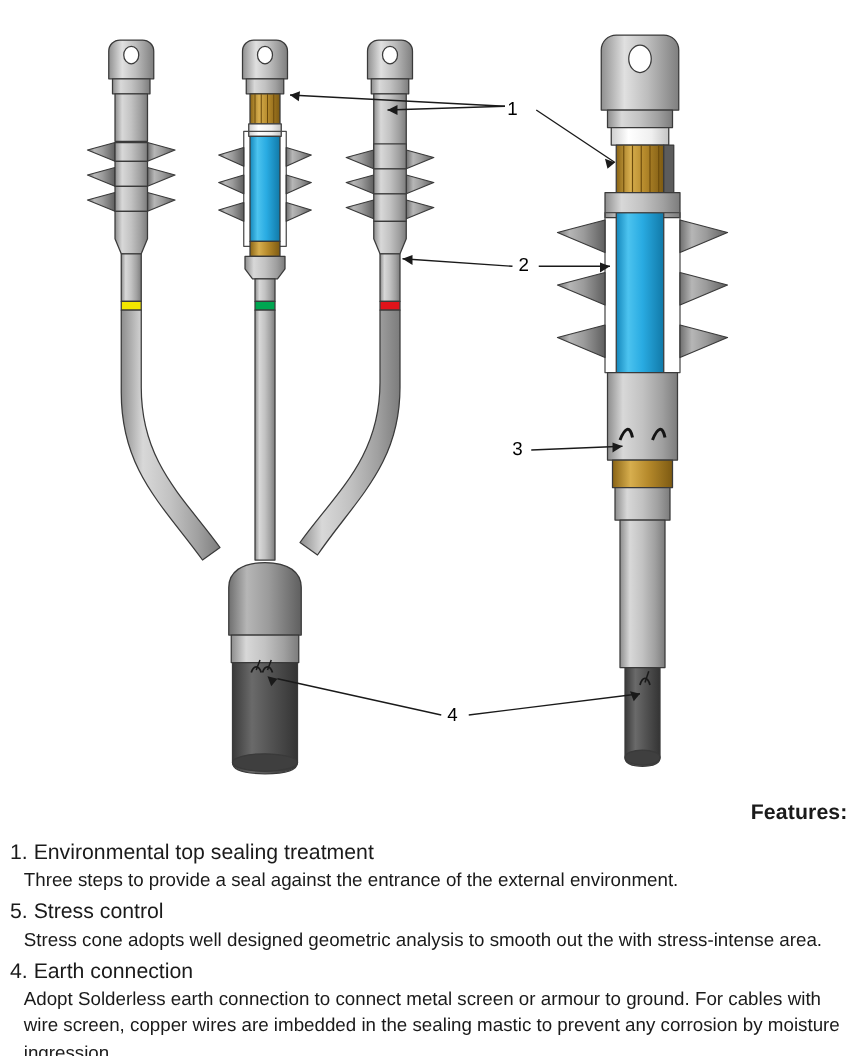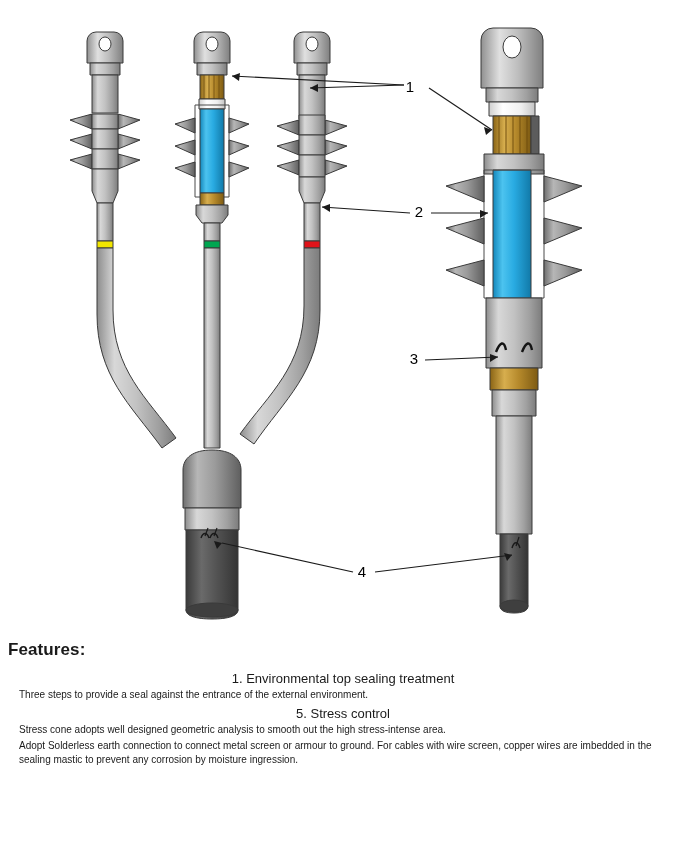--- a/index.html
+++ b/index.html
@@ -31,32 +31,32 @@
     top: 640px;
     width: 686px;
     padding: 0 8px;
     box-sizing: border-box;
   }
   #features-title {
     font-size: 17px;
     font-weight: bold;
     margin: 0 0 10px 0;
     letter-spacing: 0.1px;
+    text-align: right;
   }
   .feature-item {
     margin-bottom: 2px;
   }
   .feature-head {
-    font-size: 13px;
+    font-size: 17px;
     line-height: 1.42;
     white-space: nowrap;
-    text-align: center;
   }
   .feature-desc {
-    font-size: 10px;
+    font-size: 15px;
     line-height: 1.42;
     padding-left: 11px;
   }
   .callout-label {
     font-size: 15px;
     font-family: "Liberation Sans", sans-serif;
     fill: #000000;
   }
 </style>
 </head>
@@ -284,18 +284,19 @@
 
 <div id="features">
   <div id="features-title">Features:</div>
 
   <div class="feature-item">
     <div class="feature-head">1. Environmental top sealing treatment</div>
     <div class="feature-desc">Three steps to provide a seal against the entrance of the external environment.</div>
   </div>
   <div class="feature-item">
     <div class="feature-head">5. Stress control</div>
-    <div class="feature-desc">Stress cone adopts well designed geometric analysis to smooth out the high stress-intense area.</div>
+    <div class="feature-desc">Stress cone adopts well designed geometric analysis to smooth out the with stress-intense area.</div>
   </div>
   <div class="feature-item">
+    <div class="feature-head">4. Earth connection</div>
     <div class="feature-desc">Adopt Solderless earth connection to connect metal screen or armour to ground. For cables with wire screen, copper wires are imbedded in the sealing mastic to prevent any corrosion by moisture ingression.</div>
   </div>
 </div>
 
 </body></html>

